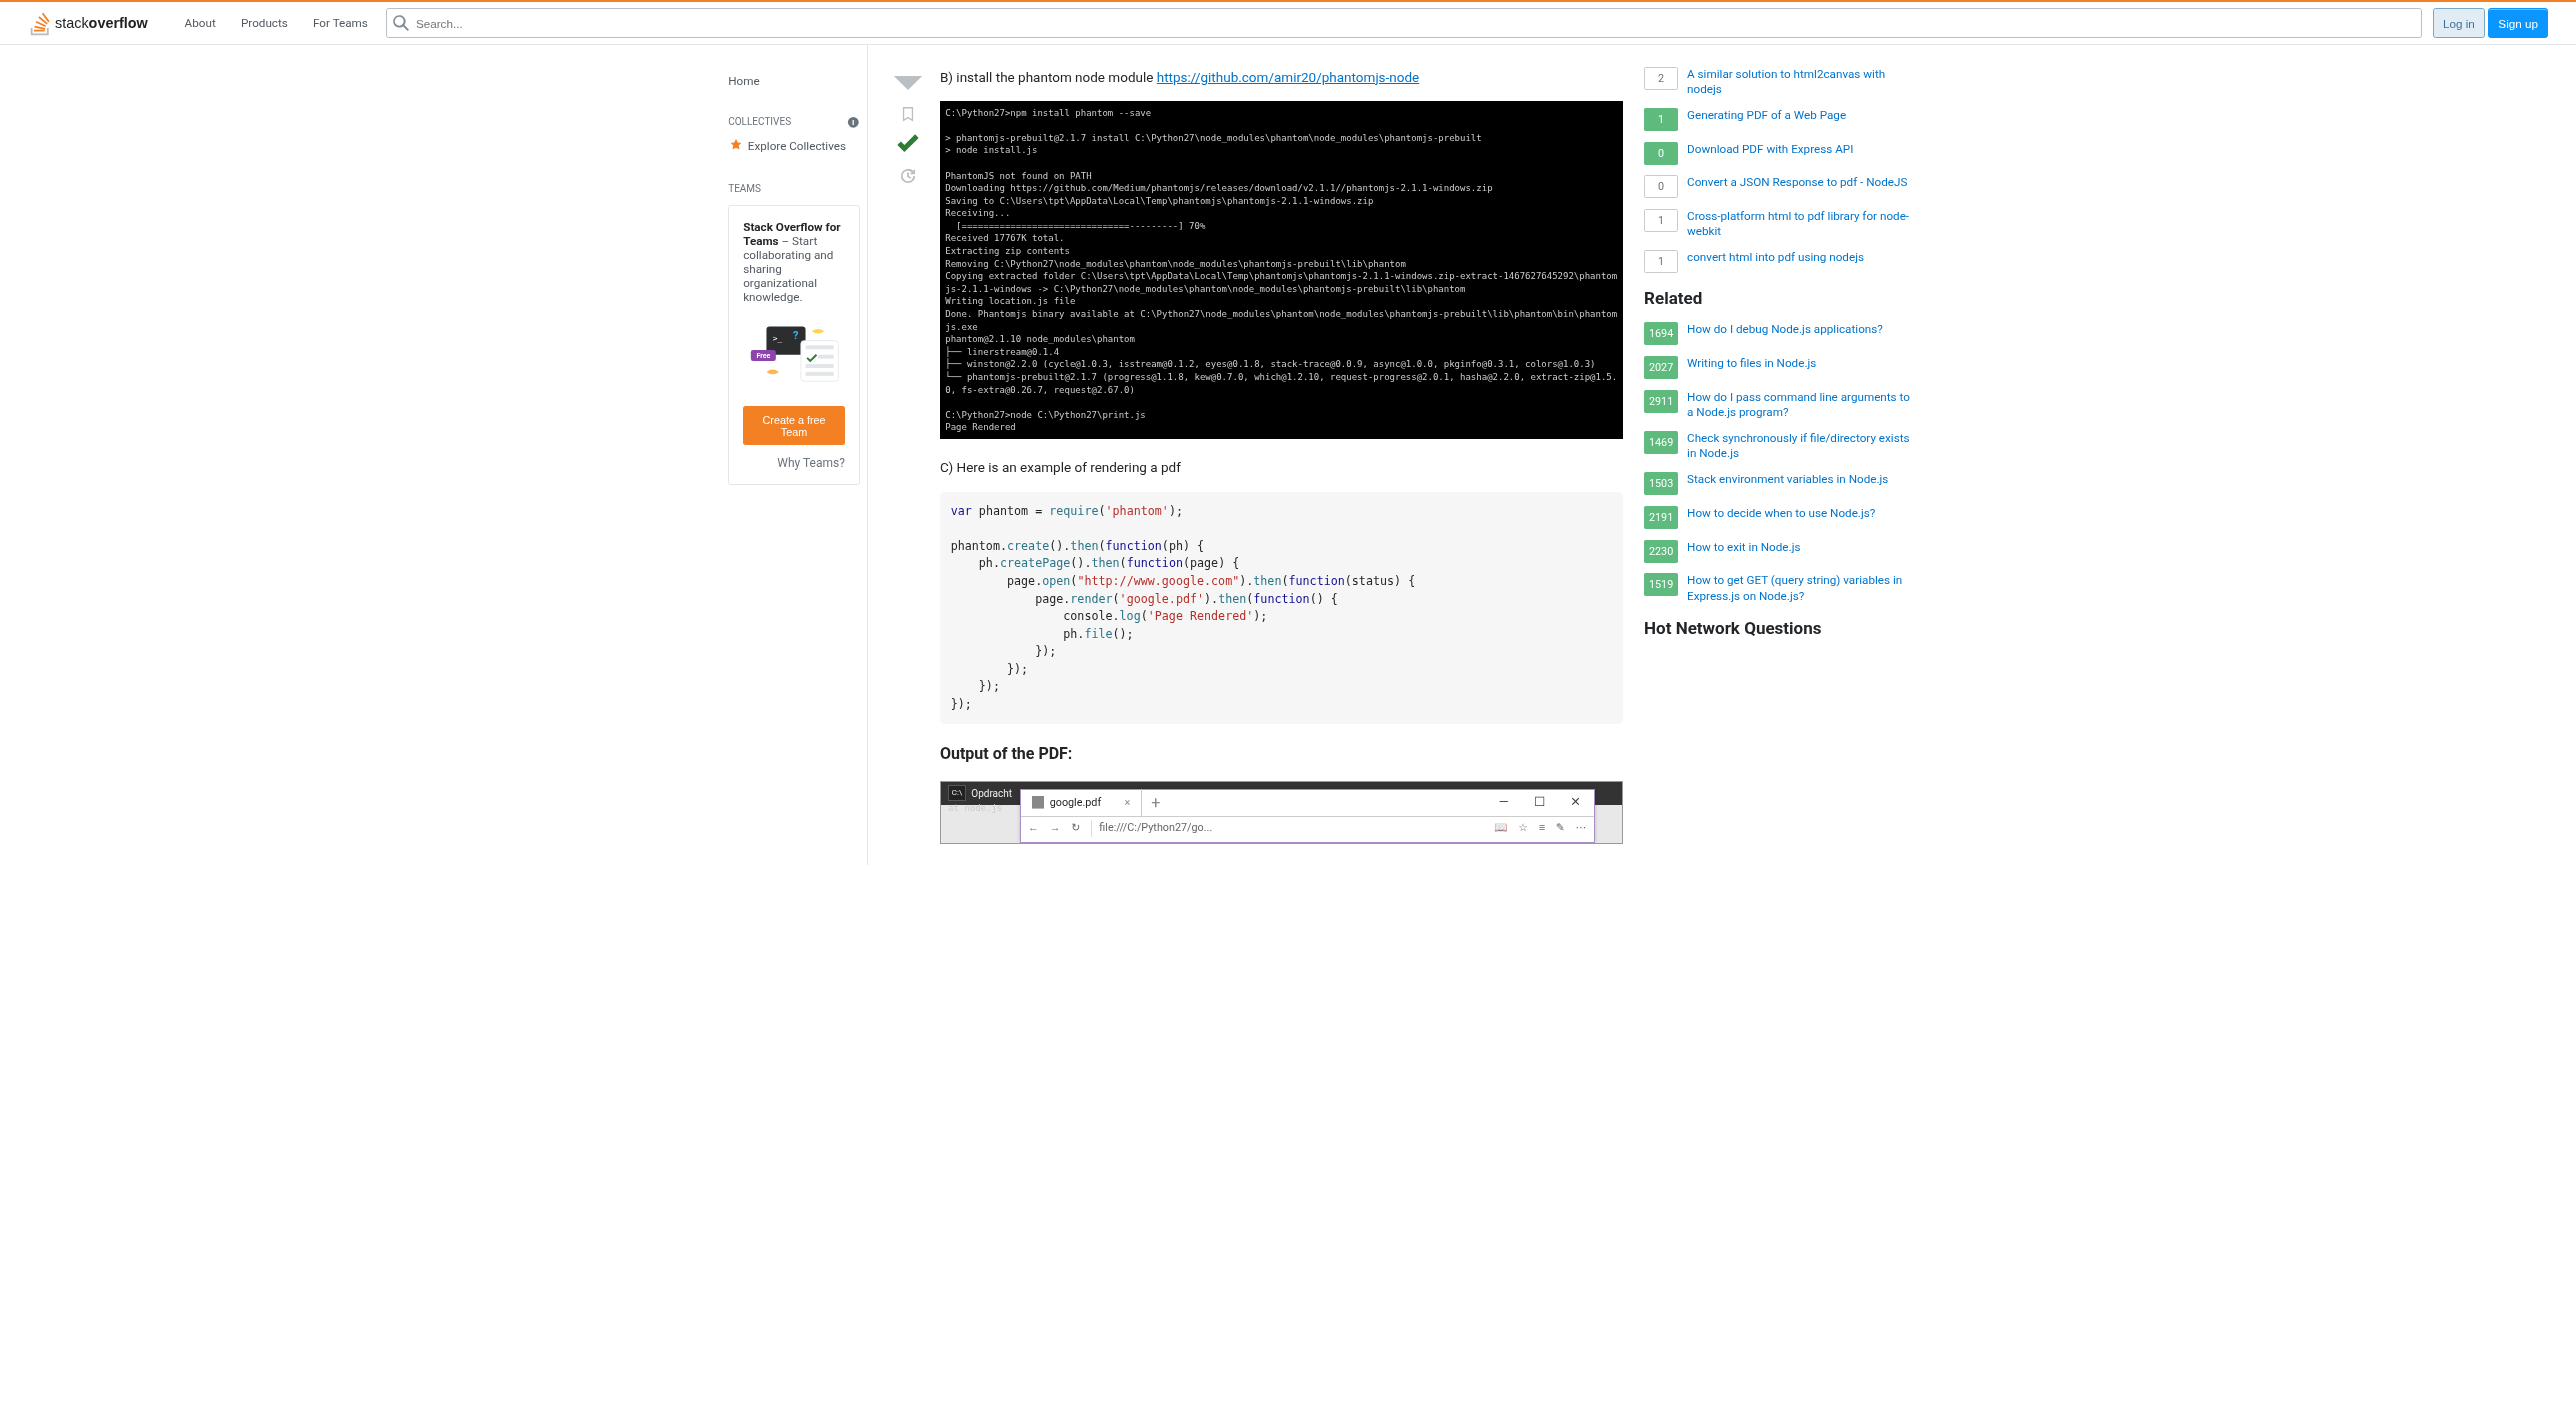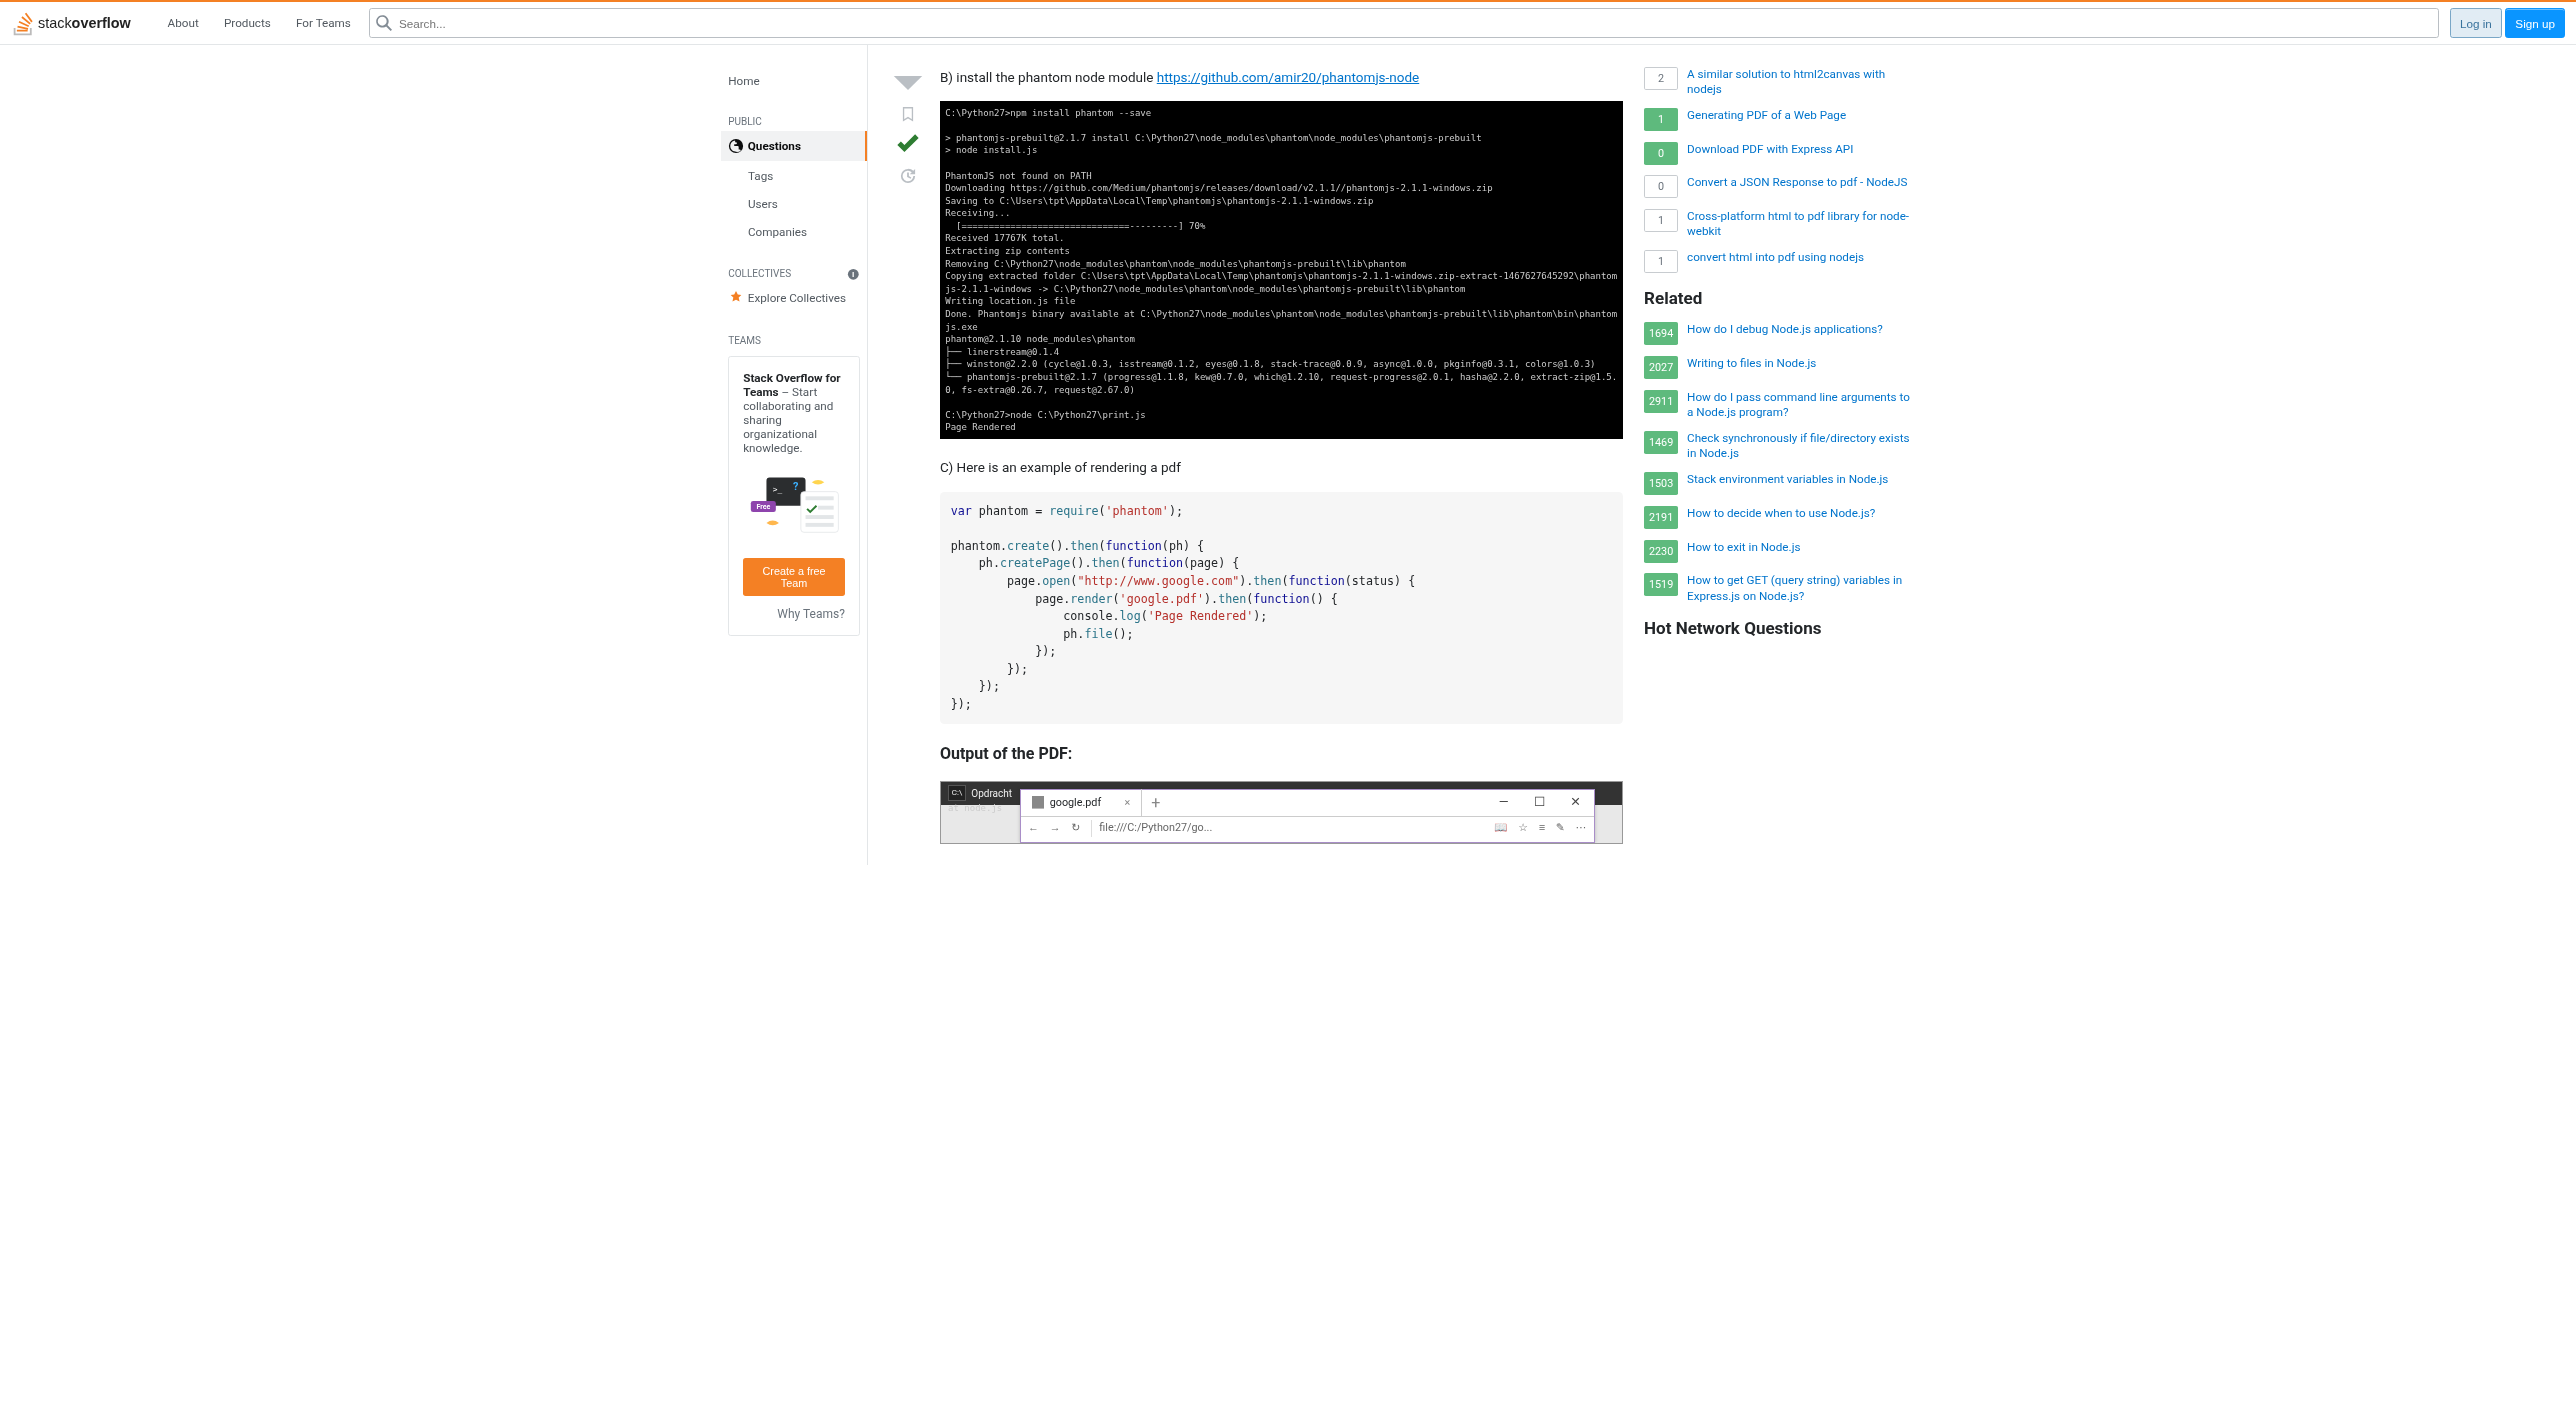--- a/index.html
+++ b/index.html
@@ -1,20 +1,20 @@
 <!DOCTYPE html>
 <html style="font-size:14.4px"><head>
 <meta charset="utf-8">
 <style>
 * { box-sizing: border-box; margin: 0; padding: 0; }
 body { font-family: -apple-system, BlinkMacSystemFont, "Segoe UI", Roboto, sans-serif; font-size: 11.7px; color: #232629; background: #fff; }
 a { text-decoration: none; }
 
 
-.topbar { height: 45px; border-top: 2.7px solid #f48024; border-bottom: 0.9px solid #e3e6e8; display: flex; align-items: center; padding: 0 11px; position: relative; }
+.topbar { height: 45px; border-top: 2.7px solid #f48024; border-bottom: 0.9px solid #e3e6e8; display: flex; align-items: center; padding: 0 28px; position: relative; }
 .logo { display: flex; align-items: center; margin-right: 10.8px; }
 .logo svg { height: 27px; }
 .topnav { display: flex; gap: 3.6px; }
 .topnav-item { padding: 5.4px 10.8px; color: #525960; font-size: 11.7px; cursor: pointer; border-radius: 897px; }
 .search-wrap { flex: 1; margin: 0 7.2px; position: relative; }
 .search-input { width: 100%; height: 30px; padding: 6.3px 8px 6.3px 29px; border: 0.9px solid #babfc4; border-radius: 2.7px; font-size: 11.7px; }
 .search-icon { position: absolute; left: 7.2px; top: 7.2px; width: 16px; height: 16px; fill: #838c95; }
 .auth-btn { height: 30px; padding: 7.2px 9px; border-radius: 2.7px; font-size: 11.7px; cursor: pointer; border: 0.9px solid transparent; margin-left: 3.6px; }
 .login-btn { background: #e1ecf4; color: #39739d; border-color: #7aa7c7; }
 .signup-btn { background: #0a95ff; color: #fff; border-color: #0a95ff; box-shadow: inset 0 0.9px 0 0 rgba(255,255,255,0.4); }
@@ -114,32 +114,20 @@
   </div>
   <button class="auth-btn login-btn">Log in</button>
   <button class="auth-btn signup-btn">Sign up</button>
 </header>
 
 <div class="container">
 
   <aside class="sidebar">
     <div class="nav-section">
       <a class="nav-item home">Home</a>
-    </div>
-    <div class="nav-section">
-      <div class="nav-heading">PUBLIC</div>
-      <a class="nav-item active">
-        <svg class="globe" viewBox="0 0 18 18">
-            <path d="M9 1a8 8 0 100 16A8 8 0 009 1zM8 15.32a6.46 6.46 0 01-4.3-2.74 6.46 6.46 0 01-.93-2.01 6.5 6.5 0 010-3.14A6.5 6.5 0 018 2.68V4a1 1 0 001 1h1v1a1 1 0 01-1 1H7v2h4a1 1 0 011 1v3h1a1.5 1.5 0 011.4.95A6.5 6.5 0 018 15.32z"></path>
-          </svg>
-        <span>Questions</span>
-      </a>
-      <a class="nav-item nav-sub">Tags</a>
-      <a class="nav-item nav-sub">Users</a>
-      <a class="nav-item nav-sub">Companies</a>
     </div>
     <div class="nav-section">
       <div class="nav-heading">
         <span>COLLECTIVES</span>
         <svg class="nav-info-icon" viewBox="0 0 14 14" style="font-size:11px">
             <circle cx="7" cy="7" r="6" fill="#6a737c"></circle>
             <text x="7" y="10" text-anchor="middle" fill="#fff" font-size="9" font-weight="bold">i</text>
           </svg>
       </div>
       <a class="nav-item">

